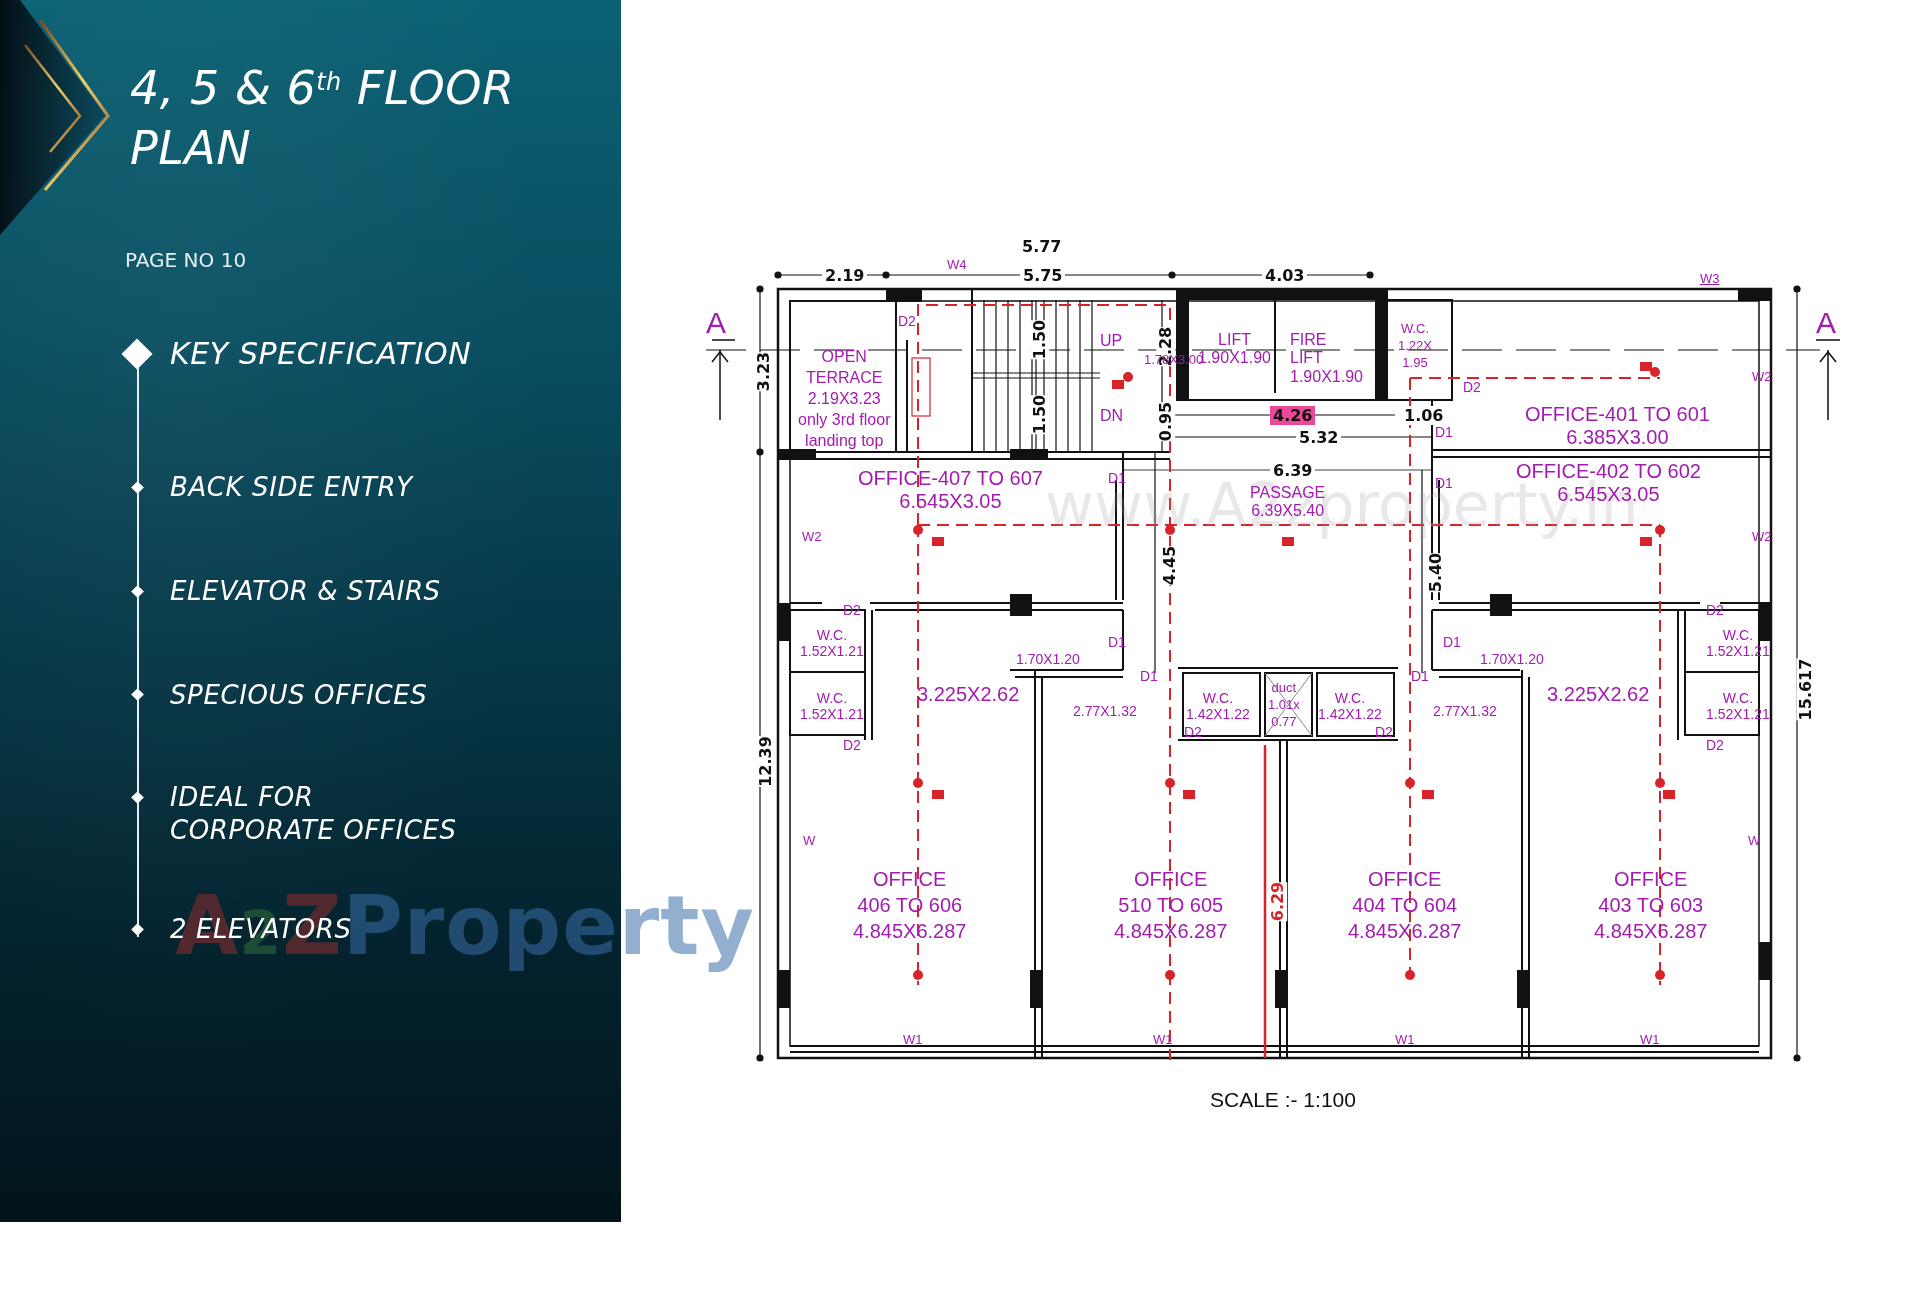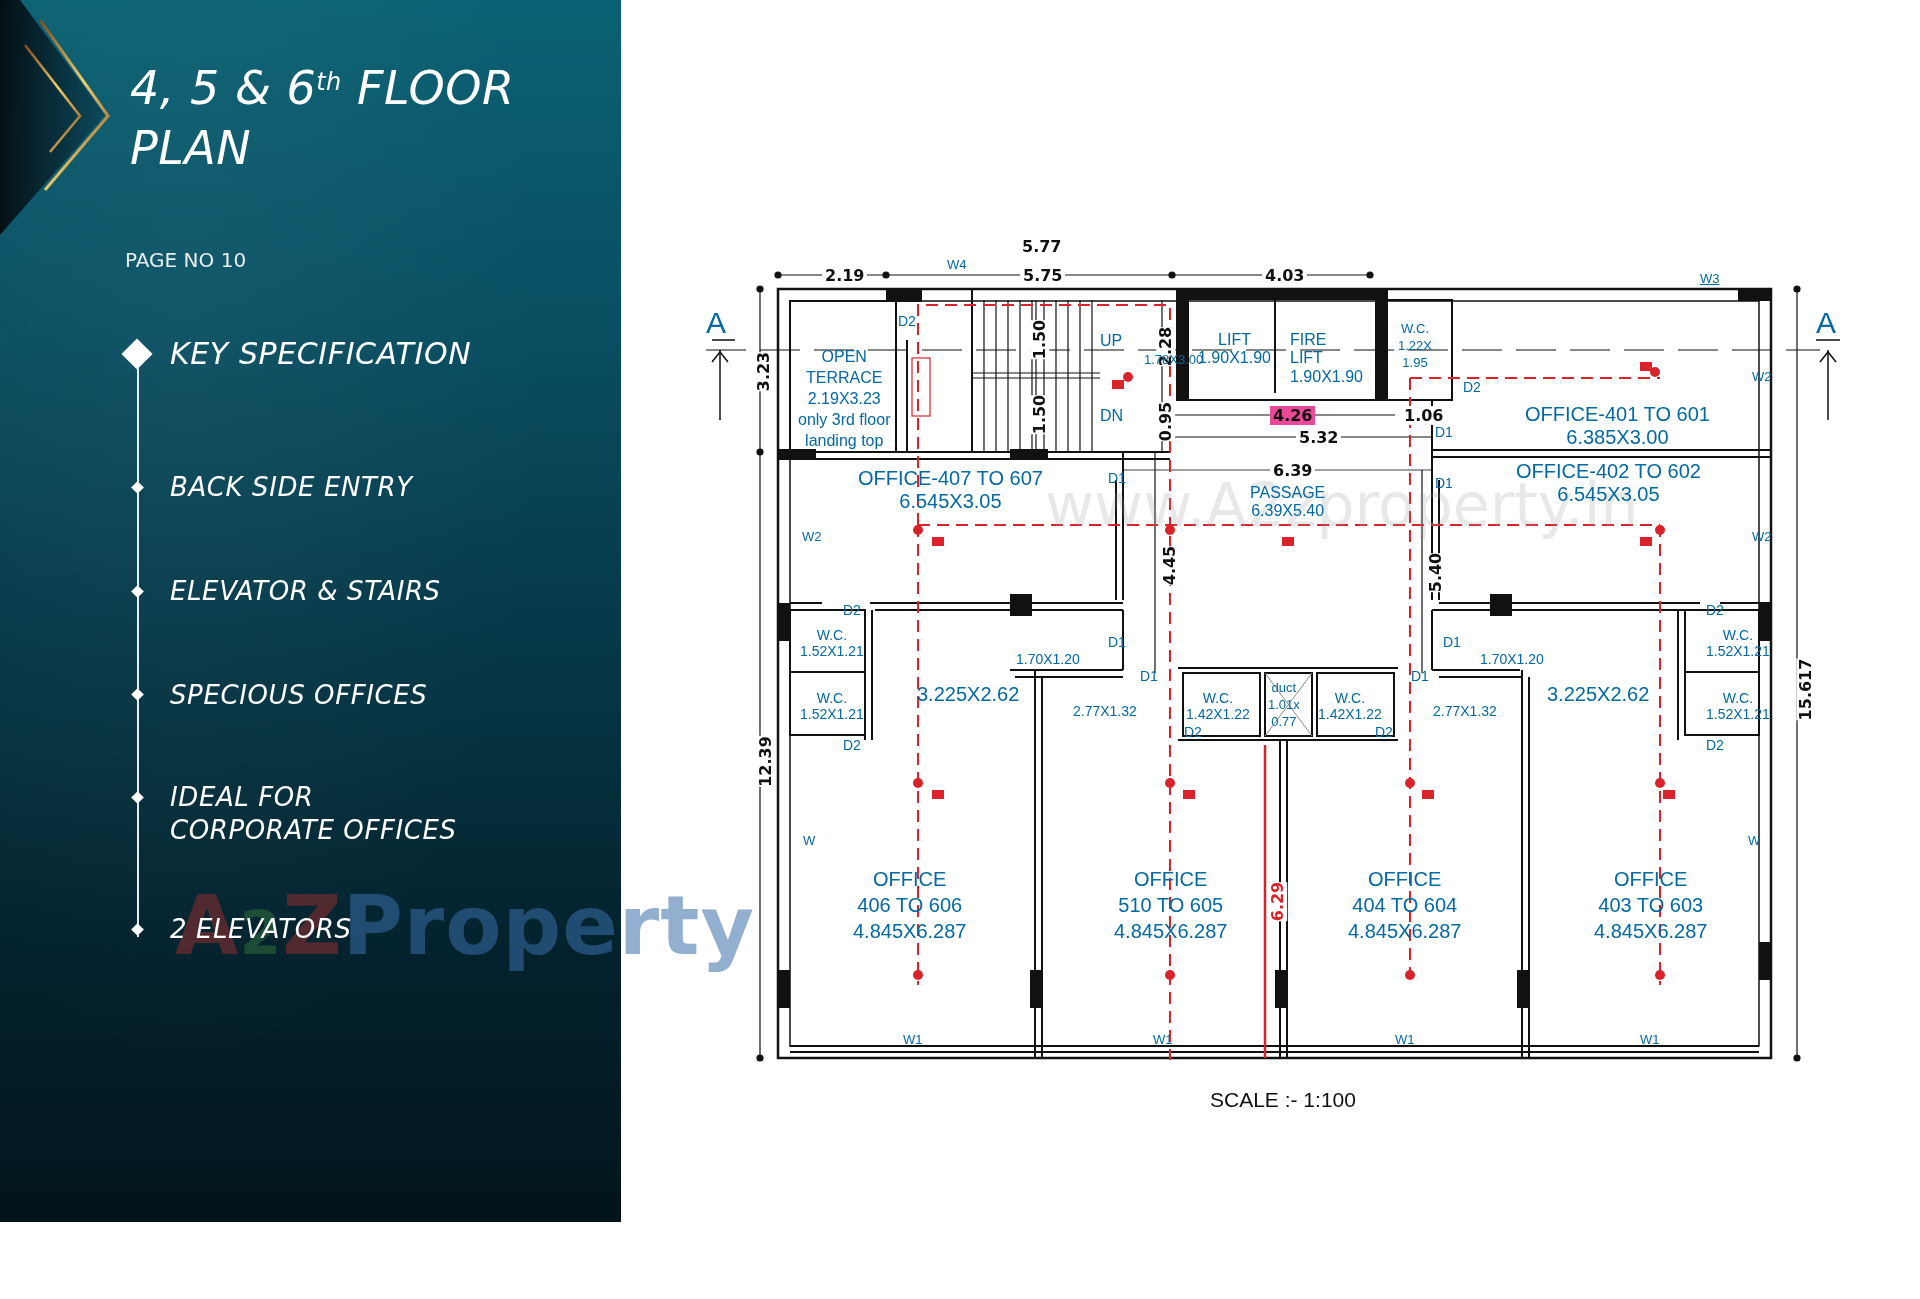--- a/index.html
+++ b/index.html
@@ -10,21 +10,21 @@
   .chev{position:absolute;left:0;top:0;width:130px;height:240px;}
   .title{position:absolute;left:130px;top:58px;color:#fff;font-family:"DejaVu Sans",sans-serif;font-style:italic;font-size:46px;line-height:60px;letter-spacing:0.5px;font-weight:400;}
   .title sup{font-size:24px;vertical-align:top;position:relative;top:-6px;}
   .page-no{position:absolute;left:125px;top:248px;color:#e6eef1;font-family:"DejaVu Sans",sans-serif;font-size:20px;}
   .spec-line{position:absolute;left:137px;top:357px;width:2px;height:580px;background:#e8eef0;}
   .diamond{position:absolute;background:#fff;transform:rotate(45deg);}
   .spec{position:absolute;left:170px;color:#fff;font-family:"DejaVu Sans",sans-serif;font-style:italic;font-size:26px;letter-spacing:0.6px;line-height:35px;}
   .spec.head{font-size:30px;}
   .wm-logo{position:absolute;left:175px;top:878px;font-family:"DejaVu Sans",sans-serif;font-weight:bold;font-size:82px;letter-spacing:1px;white-space:nowrap;z-index:3;opacity:0.55;}
   .plan{position:absolute;left:0;top:0;width:1920px;height:1299px;}
-  .lbl{position:absolute;font-family:"Liberation Sans",sans-serif;color:#0369a1;white-space:nowrap;line-height:1.15;text-align:center;}
+  .lbl{position:absolute;font-family:"Liberation Sans",sans-serif;color:#a21caf;white-space:nowrap;line-height:1.15;text-align:center;}
   .dim{position:absolute;font-family:"DejaVu Sans",sans-serif;font-weight:bold;color:#111;font-size:16px;white-space:nowrap;}
   .vert{transform:rotate(-90deg);transform-origin:center;}
   .scale{position:absolute;left:1210px;top:1088px;font-size:21px;color:#111;font-family:"Liberation Sans",sans-serif;}
   .wm-url{position:absolute;left:1045px;top:470px;font-family:"DejaVu Sans",sans-serif;font-size:60px;color:rgba(150,150,150,0.22);white-space:nowrap;}
 </style>
 </head>
 <body>
 
 <div class="sidebar">
   <svg class="chev" viewBox="0 0 130 240">

